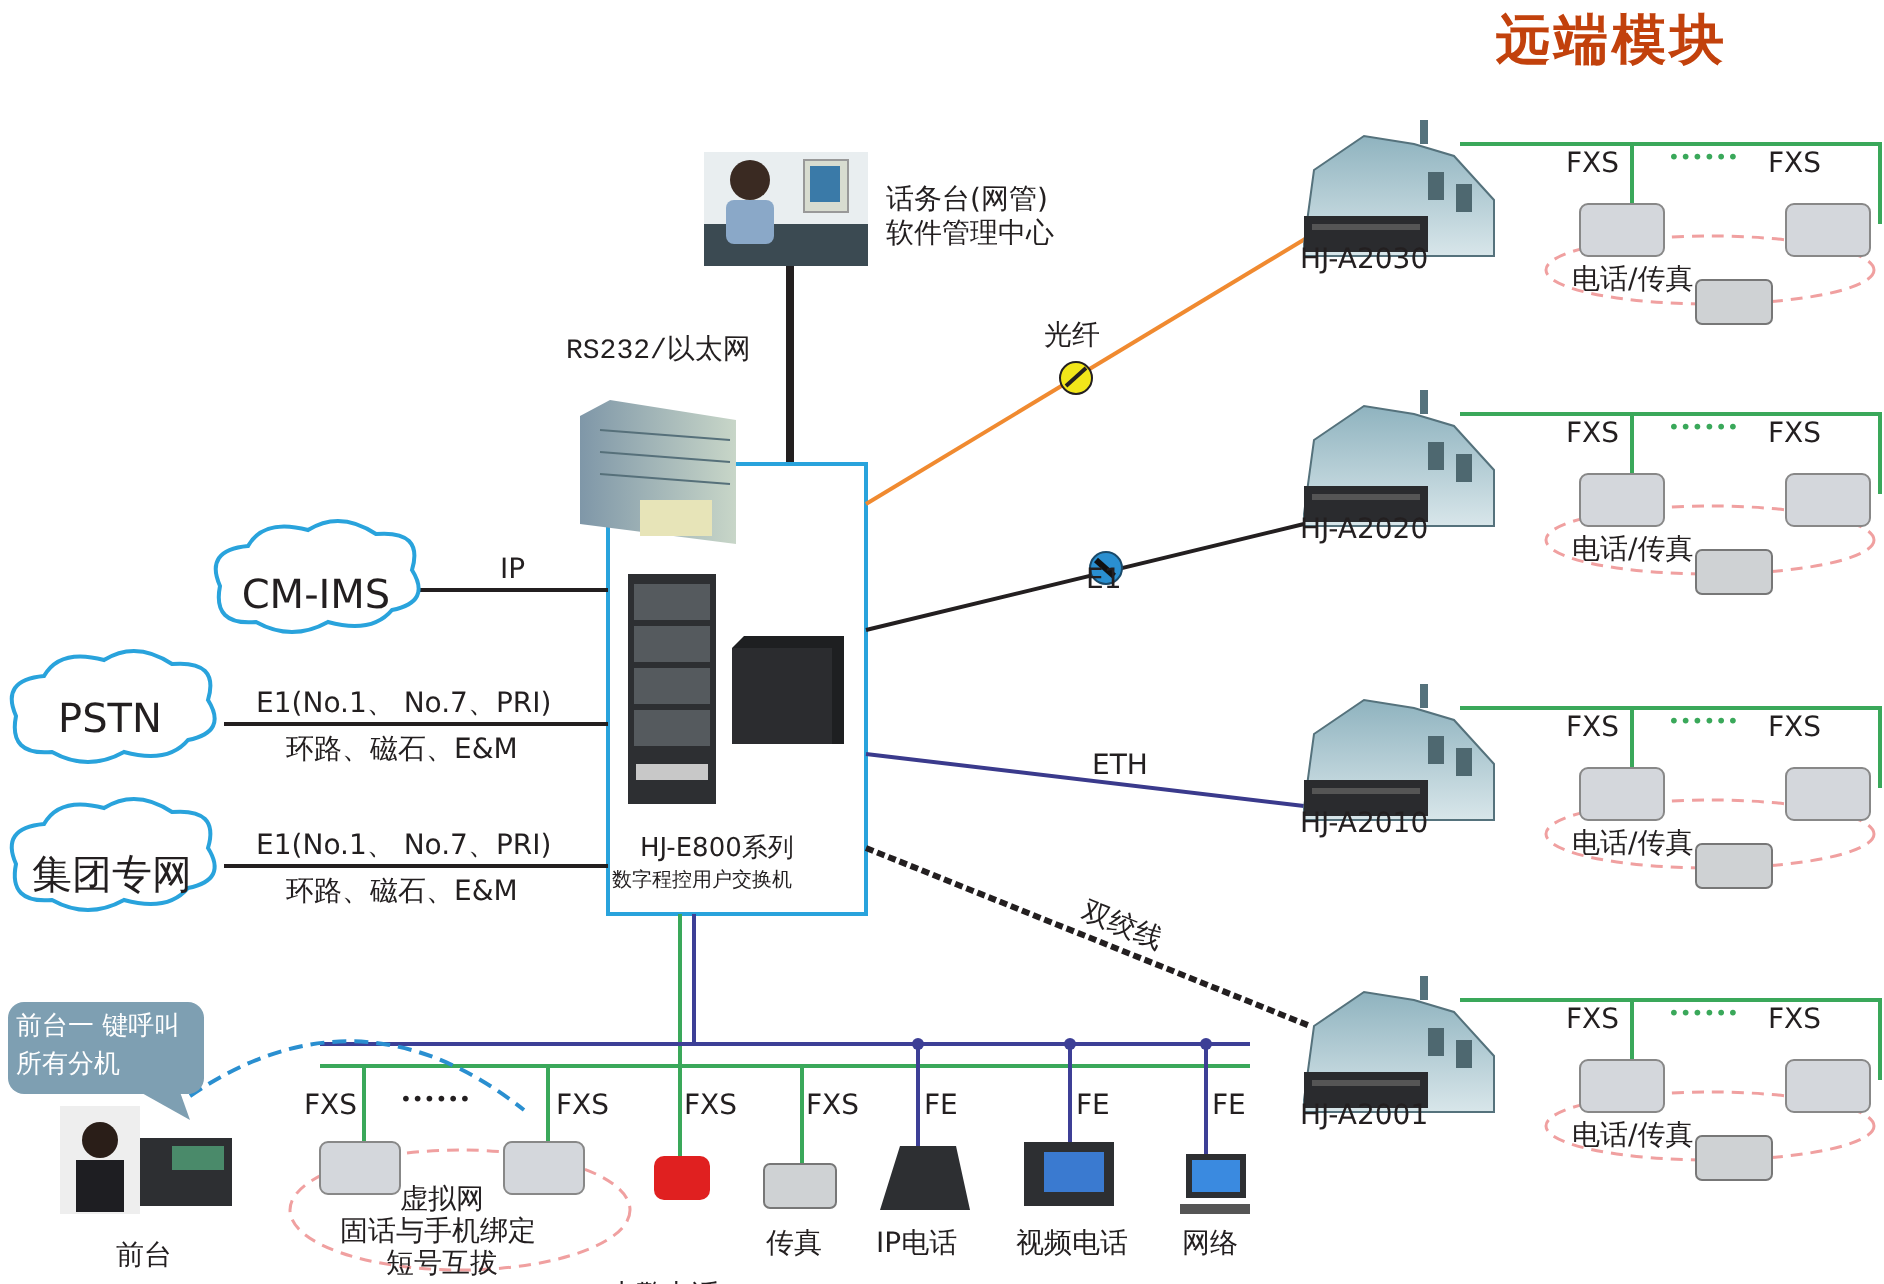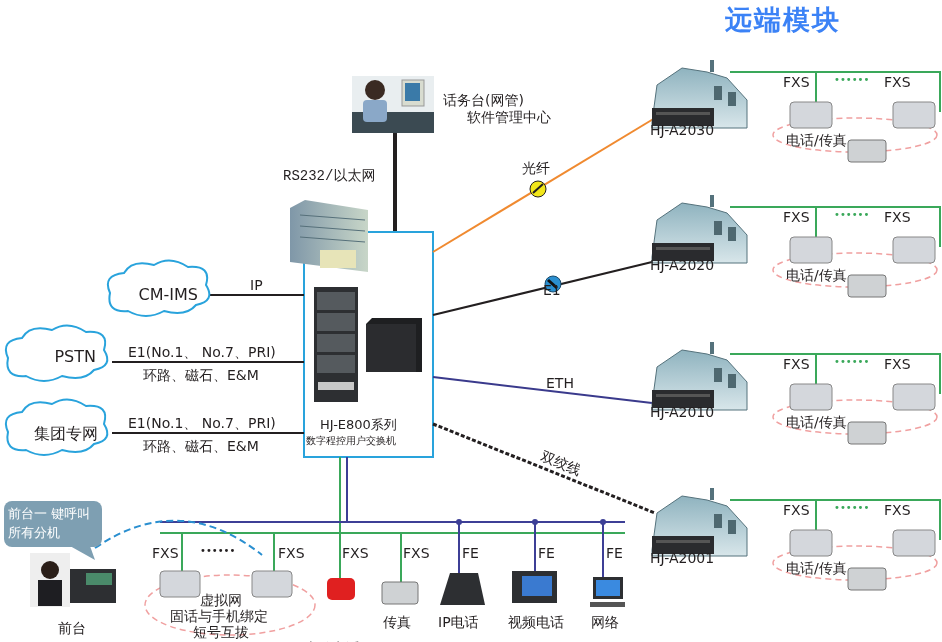--- a/index.html
+++ b/index.html
@@ -1,20 +1,20 @@
 <!DOCTYPE html>
 <html><head>
 <meta charset="utf-8">
 <style>
   html,body{margin:0;padding:0;background:#fff;}
   body{width:942px;height:642px;position:relative;overflow:hidden;font-family:"DejaVu Sans","Liberation Sans",sans-serif;color:#231f20;}
   svg{position:absolute;left:0;top:0;}
   .lbl{position:absolute;font-size:14px;white-space:nowrap;line-height:16px;}
-  .title{position:absolute;left:725px;top:2px;font-size:27px;color:#3b82f6;letter-spacing:2px;font-weight:bold;}
-  .cloudtxt{position:absolute;font-size:16px;text-align:right;}
+  .title{position:absolute;left:748px;top:2px;font-size:27px;color:#c2410c;letter-spacing:2px;font-weight:bold;}
+  .cloudtxt{position:absolute;font-size:20px;text-align:center;}
   .bubble{position:absolute;left:4px;top:501px;width:98px;height:46px;background:#7e9fb2;border-radius:8px;color:#fff;font-size:13px;line-height:19px;padding:3px 4px;box-sizing:border-box;}
 </style>
 </head>
 <body>
 
 <svg width="942" height="642" viewBox="0 0 942 642">
   <defs>
     <linearGradient id="houseG" x1="0" y1="0" x2="0" y2="1">
       <stop offset="0" stop-color="#8fb3bf"></stop>
         <stop offset="1" stop-color="#d8e6ea"></stop>
@@ -191,21 +191,21 @@
   <g>
       <rect x="70" y="569" width="46" height="34" fill="#2d2f32"></rect>
       <rect x="86" y="573" width="26" height="12" fill="#4a8a6a"></rect>
     </g>
   <polygon points="70,546 90,546 95,560" fill="#7e9fb2"></polygon>
 </svg>
 
 <div class="title">远端模块</div>
 
 <div class="lbl" style="left:443px;top:92px;">话务台(网管)</div>
-<div class="lbl" style="left:443px;top:109px;margin-left:24px;">软件管理中心</div>
+<div class="lbl" style="left:443px;top:109px;">软件管理中心</div>
 <div class="lbl" style="left:283px;top:168px;font-family:Liberation Mono, monospace;">RS232/以太网</div>
 
 <div class="lbl" style="left:320px;top:417px;font-size:13px;">HJ-E800系列</div>
 <div class="lbl" style="left:306px;top:433px;font-size:10px;">数字程控用户交换机</div>
 
 <div class="cloudtxt" style="left:118px;top:285px;width:80px;">CM-IMS</div>
 <div class="lbl" style="left:250px;top:277px;">IP</div>
 <div class="cloudtxt" style="left:14px;top:347px;width:82px;">PSTN</div>
 <div class="lbl" style="left:128px;top:344px;">E1(No.1、 No.7、PRI)</div>
 <div class="lbl" style="left:143px;top:367px;">环路、磁石、E&amp;M</div>

